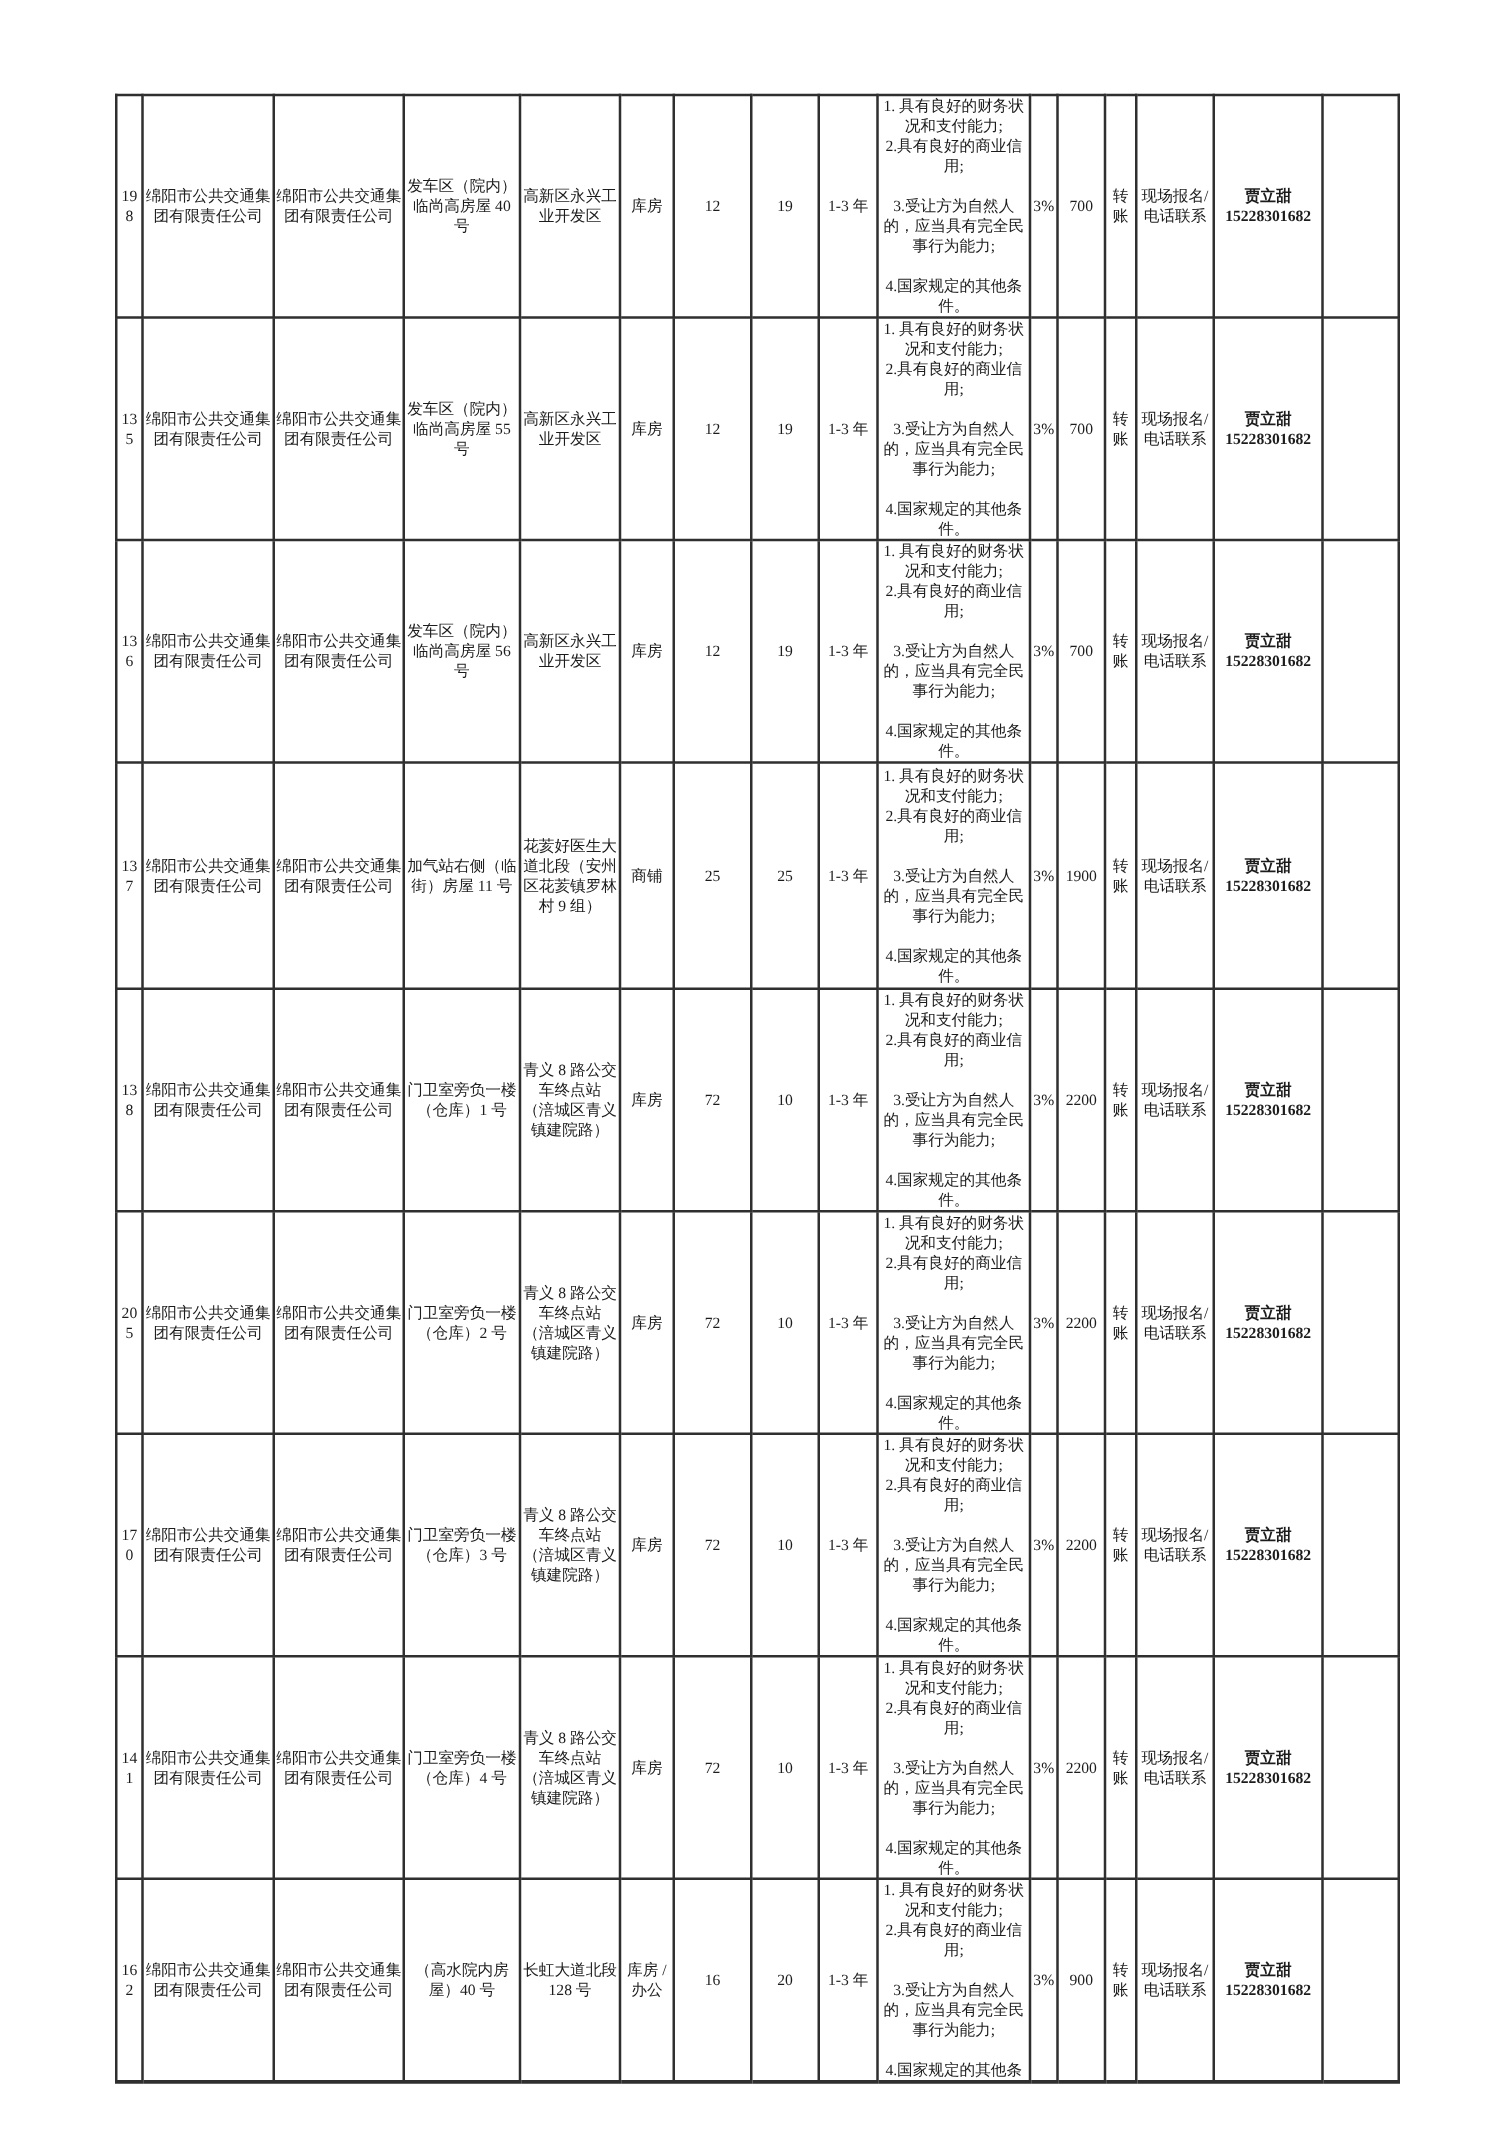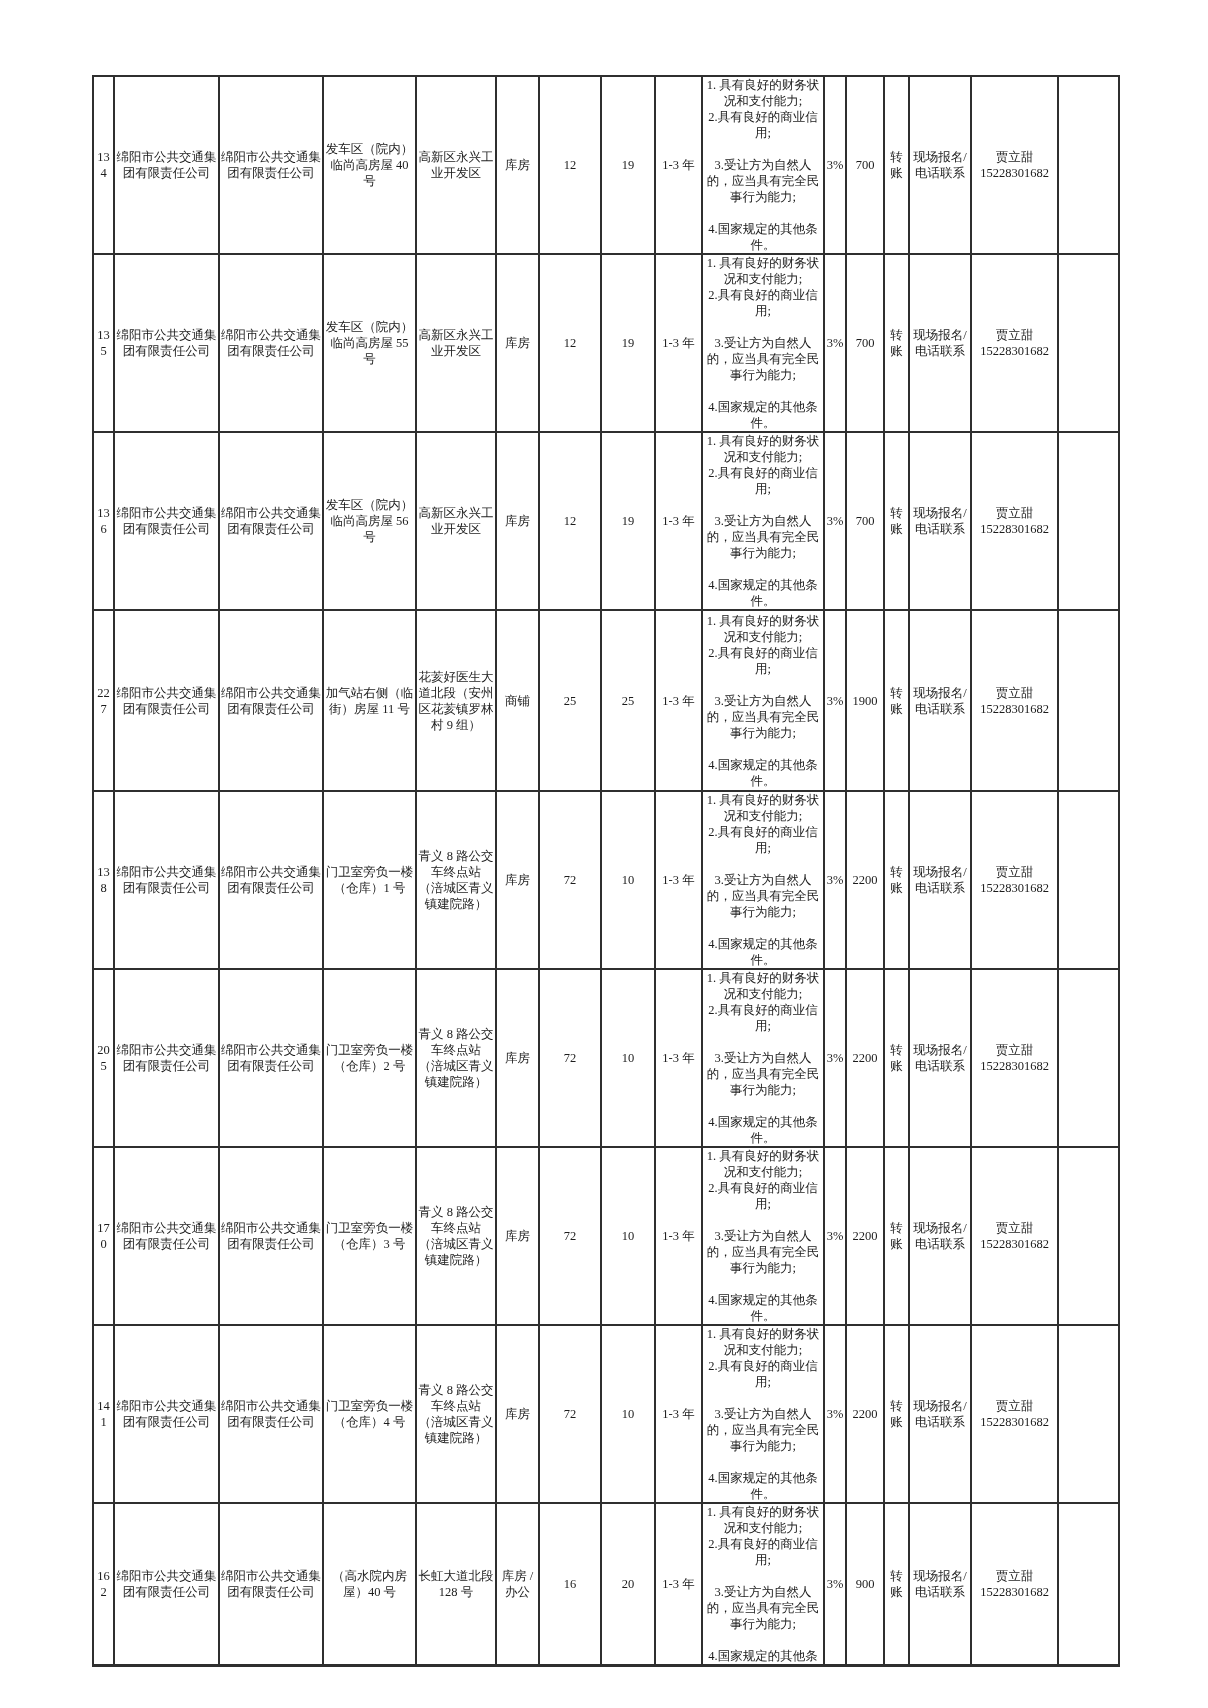--- a/index.html
+++ b/index.html
@@ -50,20 +50,21 @@
     line-height: 15.4px;
     font-family: Liberation Serif, serif;
   }
   td.c-rate {
     font-size: 11.5px;
     padding: 0;
   }
   td.c-contact {
     font-size: 12px;
     padding: 0;
+    font-weight: bold;
   }
 </style>
 </head>
 <body>
 
 <div class="page">
   <table class="grid">
     <colgroup>
       <col style="width:21px">
       <col style="width:105px">
@@ -77,21 +78,21 @@
       <col style="width:122px">
       <col style="width:22px">
       <col style="width:38px">
       <col style="width:25px">
       <col style="width:62px">
       <col style="width:87px">
       <col style="width:61px">
     </colgroup>
     <tbody id="tbody">
         <tr style="height: 175px;">
-    <td class="c-seq">134</td>
+    <td class="c-seq">198</td>
     <td class="c-company">绵阳市公共交通集
 团有限责任公司</td>
     <td class="c-company">绵阳市公共交通集
 团有限责任公司</td>
     <td class="c-house">发车区（院内）
 临尚高房屋 40
 号</td>
     <td class="c-addr">高新区永兴工
 业开发区</td>
     <td class="c-usage">库房</td>
@@ -185,21 +186,21 @@
     <td class="c-num">700</td>
     <td class="c-pay">转
 账</td>
     <td class="c-signup">现场报名/
 电话联系</td>
     <td class="c-contact">贾立甜
 15228301682</td>
     <td class="c-remark"></td>
   </tr>
         <tr style="height: 181px;">
-    <td class="c-seq">227</td>
+    <td class="c-seq">137</td>
     <td class="c-company">绵阳市公共交通集
 团有限责任公司</td>
     <td class="c-company">绵阳市公共交通集
 团有限责任公司</td>
     <td class="c-house">加气站右侧（临
 街）房屋 11 号</td>
     <td class="c-addr">花荄好医生大
 道北段（安州
 区花荄镇罗林
 村 9 组）</td>

